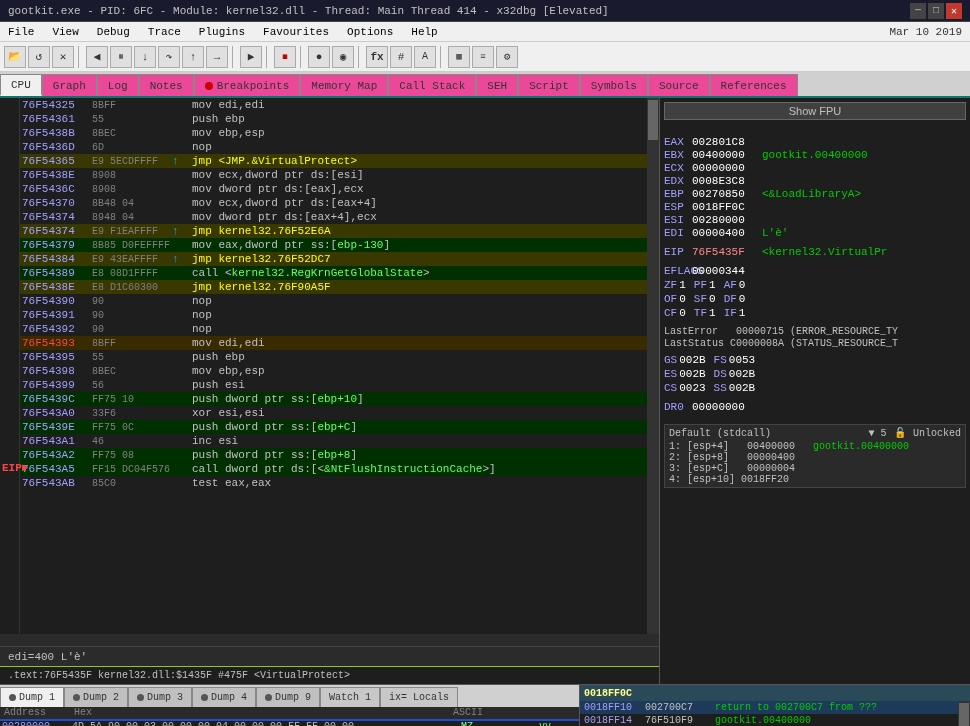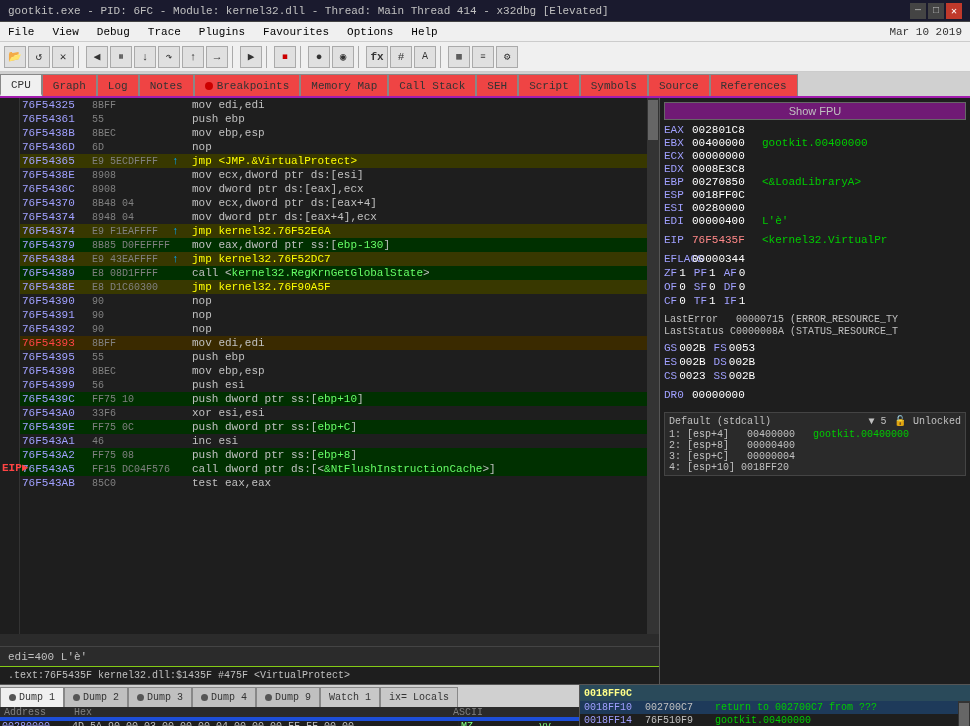--- a/index.html
+++ b/index.html
@@ -56,25 +56,25 @@
       cursor: pointer; font-size: 11px; color: #333;
     }
     .toolbar-sep { width: 4px; height: 22px; border-left: 1px solid #aaa; margin: 0 2px; }
 
     
     #tabbar {
       background: #d0d0d0;
       height: 26px;
       display: flex;
       align-items: flex-end;
-      border-bottom: 2px solid #a21caf;
+      border-bottom: 2px solid #0f766e;
     }
     .tab {
       padding: 3px 10px;
-      background: #ef4444;
+      background: #ec4899;
       border: 1px solid #888;
       border-bottom: none;
       cursor: pointer;
       font-size: 11px;
       color: #333;
       display: flex; align-items: center; gap: 4px;
       height: 22px;
     }
     .tab.active { background: #f0f0f0; border-bottom: 2px solid #f0f0f0; }
     .tab .dot { width: 8px; height: 8px; border-radius: 50%; }
@@ -202,27 +202,27 @@
       padding: 0 8px;
       font-size: 11px;
       color: #c0c0c0;
       border-top: 1px solid #555;
       gap: 8px;
       margin-top: 12px;
     }
 
     
     .fpu-btn {
-      background: #701a75;
+      background: #404040;
       color: #c0c0c0;
       border: 1px solid #666;
       padding: 2px 8px;
       font-size: 11px;
       cursor: pointer;
-      margin-bottom: 4px;
+      margin-bottom: 16px;
     }
   </style>
 </head>
 <body>
 
 <div id="titlebar">
   <span>gootkit.exe - PID: 6FC - Module: kernel32.dll - Thread: Main Thread 414 - x32dbg [Elevated]</span>
   <div class="controls">
     <span>─</span>
     <span>□</span>
@@ -694,21 +694,21 @@
       <div class="dump-tab watch-tab">
         <span>Watch 1</span>
       </div>
       <div class="dump-tab locals-tab">
         <span>ix= Locals</span>
       </div>
     </div>
 
     <div id="dump-content" style="flex:1; background:#1e1e1e; overflow:hidden; display:flex; flex-direction:column;">
 
-      <div style="display:flex; background:#2a2a2a; border-bottom:4px solid #1d4ed8; height:14px;">
+      <div style="display:flex; background:#2a2a2a; border-bottom:2px solid #1d4ed8; height:14px;">
         <span style="width:70px; color:#808080; font-size:10px; padding-left:4px;">Address</span>
         <span style="flex:1; color:#808080; font-size:10px; padding-left:4px;">Hex</span>
         <span style="width:130px; color:#808080; font-size:10px; padding-left:4px;">ASCII</span>
       </div>
 
       <div class="dump-row">
         <span class="dump-cell-addr">00280000</span>
         <span class="dump-cell-hex">4D 5A 90 00 03 00 00 00  04 00 00 00 FF FF 00 00</span>
         <span class="dump-cell-ascii">MZ...........yy</span>
       </div>

